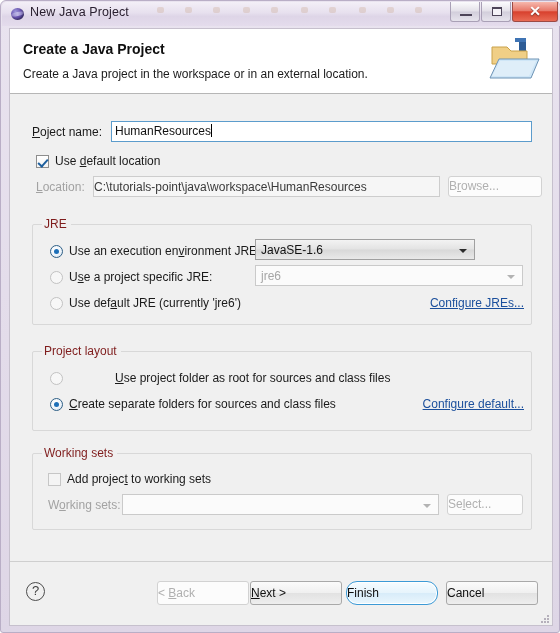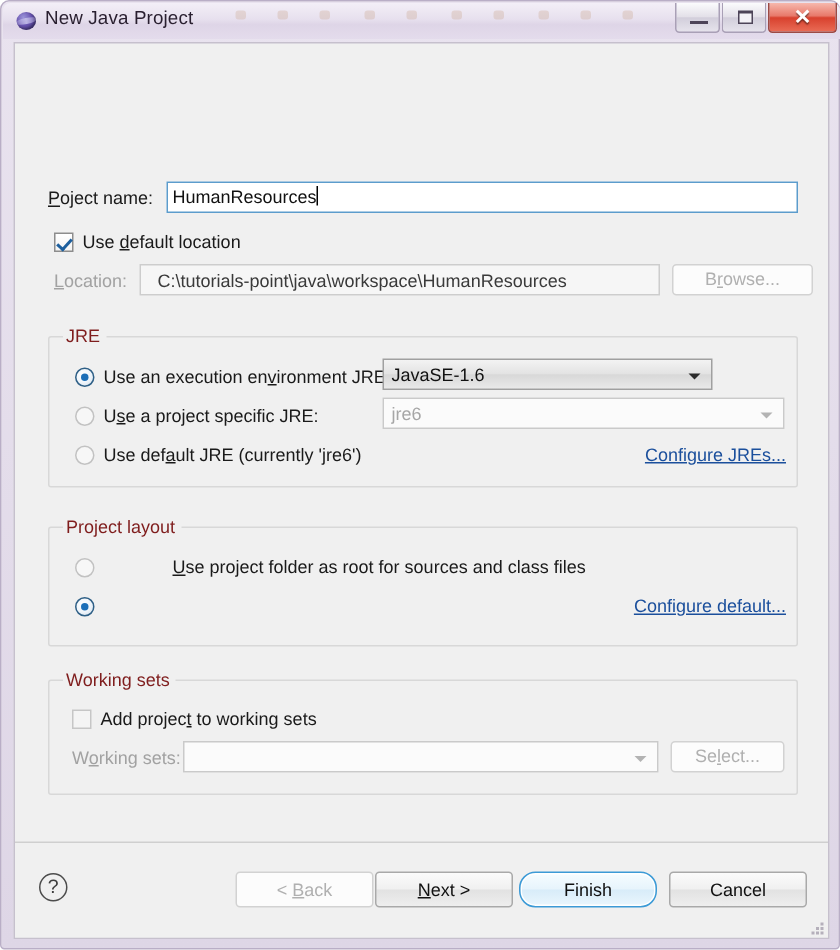--- a/index.html
+++ b/index.html
@@ -241,21 +241,21 @@
   }
   .txt-location {
     position: absolute;
     left: 57px; top: 0;
     width: 347px; height: 21px;
     box-sizing: border-box;
     border: 1px solid #cdcdcd;
     background: #f6f6f6;
     color: #3a3a3a;
     font-size: 12px;
-    padding: 2px 11px;
+    padding: 2px 0;
     line-height: 16px;
     white-space: nowrap;
     overflow: hidden;
   }
   .btn-browse {
     position: absolute;
     left: 412px; top: 0;
     width: 94px; height: 21px;
   }
 
@@ -377,21 +377,20 @@
 
   
   .btn {
     box-sizing: border-box;
     border: 1px solid #a9a9a9;
     border-radius: 3px;
     background: linear-gradient(180deg,#fbfbfb 0%, #f0f0f0 48%, #e2e2e2 52%, #eeeeee 100%);
     font-family: "Liberation Sans", sans-serif;
     font-size: 12px;
     color: #101010;
-    text-align: center;
     line-height: 19px;
     white-space: nowrap;
   }
   .btn.dim {
     border-color: #d2d2d2;
     background: #fcfcfc;
     color: #b0b0b0;
   }
   .btn.default {
     border: 1px solid #3c9ad6;
@@ -485,20 +484,36 @@
         <span class="glyph-max"></span>
       </div>
       <div class="wbtn close">
         <span class="glyph-close">✕</span>
       </div>
     </div>
   </div>
 
   <div class="client">
 
+    <div class="header">
+      <div class="header-title">Create a Java Project</div>
+      <div class="header-desc">Create a Java project in the workspace or in an external location.</div>
+
+      <svg class="banner-icon" viewBox="0 0 56 52">
+
+        <rect x="33" y="4" width="7" height="22" fill="#2d5c96"></rect>
+        <rect x="29" y="4" width="11" height="4" fill="#3f74b4"></rect>
+        <path d="M33 24 q0 6 -7 6 h-4 v-5 h3 q3 0 3 -3 z" fill="#2d5c96"></path>
+
+        <path d="M6 13 h15 l4 4 h16 v13 H6 z" fill="#f0cf86" stroke="#c9a24a" stroke-width="1"></path>
+
+        <path d="M4 44 L13 25 H53 L45 44 Z" fill="#cfe6f7" stroke="#6d93b5" stroke-width="1"></path>
+        <path d="M6 42 L14 27 H50 L43 42 Z" fill="#e8f3fb" opacity=".65"></path>
+      </svg>
+    </div>
 
     <div class="body">
 
       <div class="row-projname">
         <div class="lbl-projname"><u>P</u><span>oject name:</span></div>
         <div class="txt-projname"><span>HumanResources</span><span class="caret"></span></div>
       </div>
 
       <div class="row-usedefault">
         <span class="cbox on"></span>
@@ -544,20 +559,21 @@
         <div class="group-label">Project layout</div>
         <div class="group-frame"></div>
 
         <div class="opt" style="left:18px; top:26px;gap:46px;">
           <span class="radio dim"></span>
           <span><u>U</u>se project folder as root for sources and class files</span>
         </div>
 
         <div class="opt" style="left:18px; top:52px;">
           <span class="radio on"></span>
+          <span><u>C</u>reate separate folders for sources and class files</span>
         </div>
         <div class="link" style="right:8px; top:53px;">Configure default...</div>
       </div>
 
       <div class="group" id="group-working">
         <div class="group-label">Working sets</div>
         <div class="group-frame"></div>
 
         <div class="opt" style="left:16px; top:25px;">
           <span class="cbox dim"></span>

